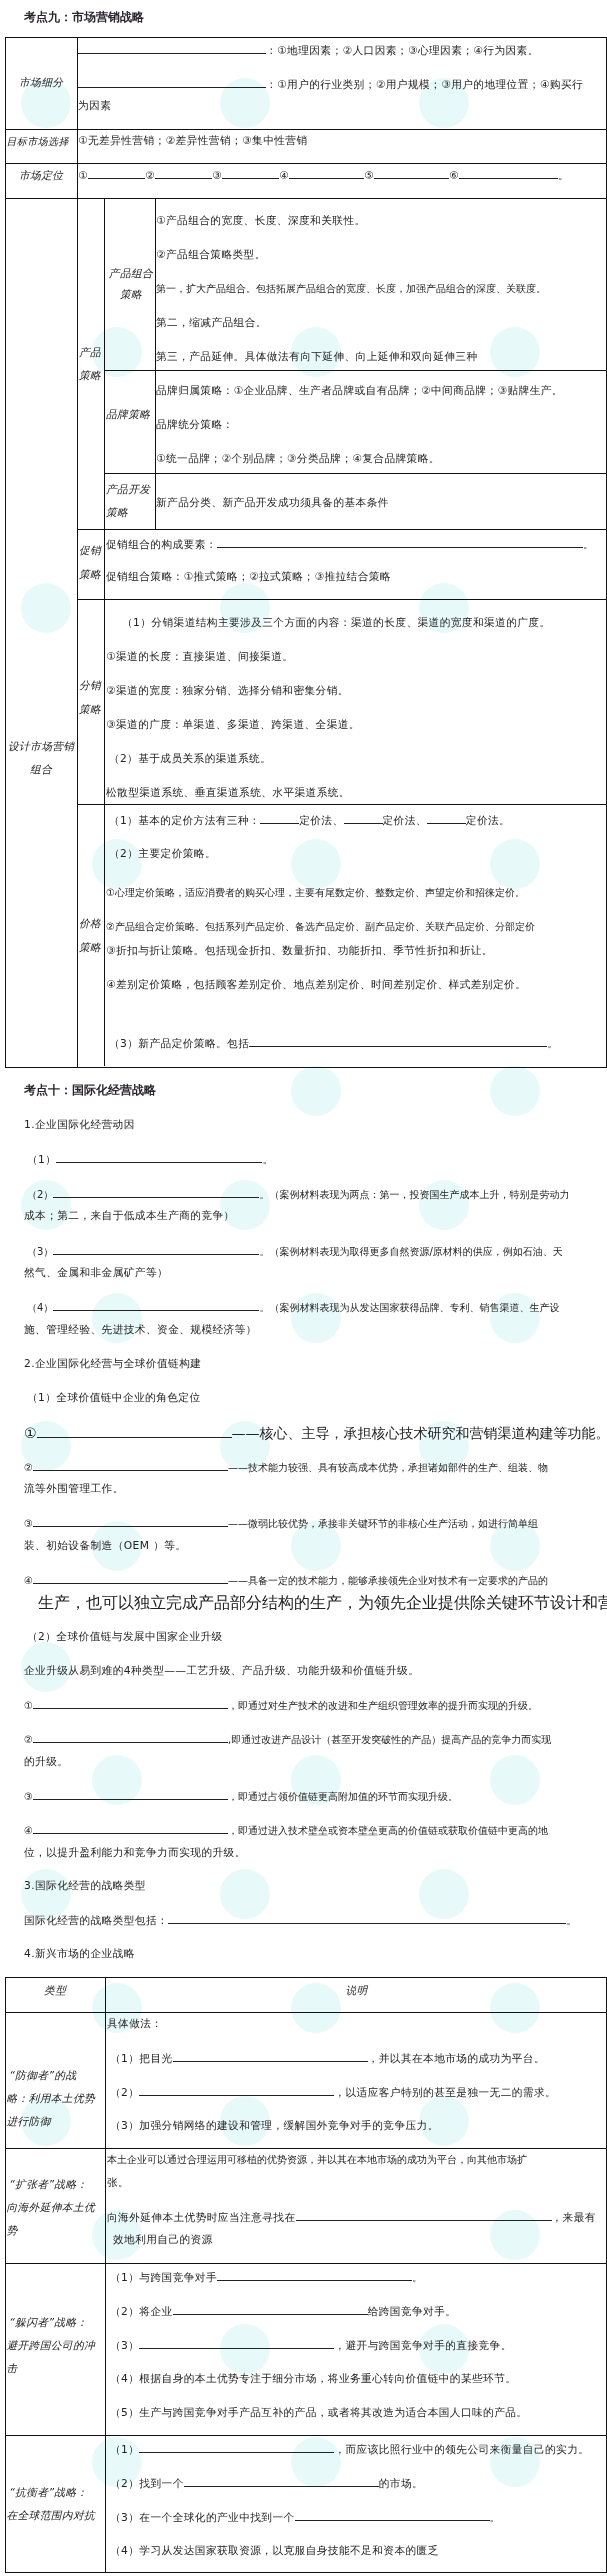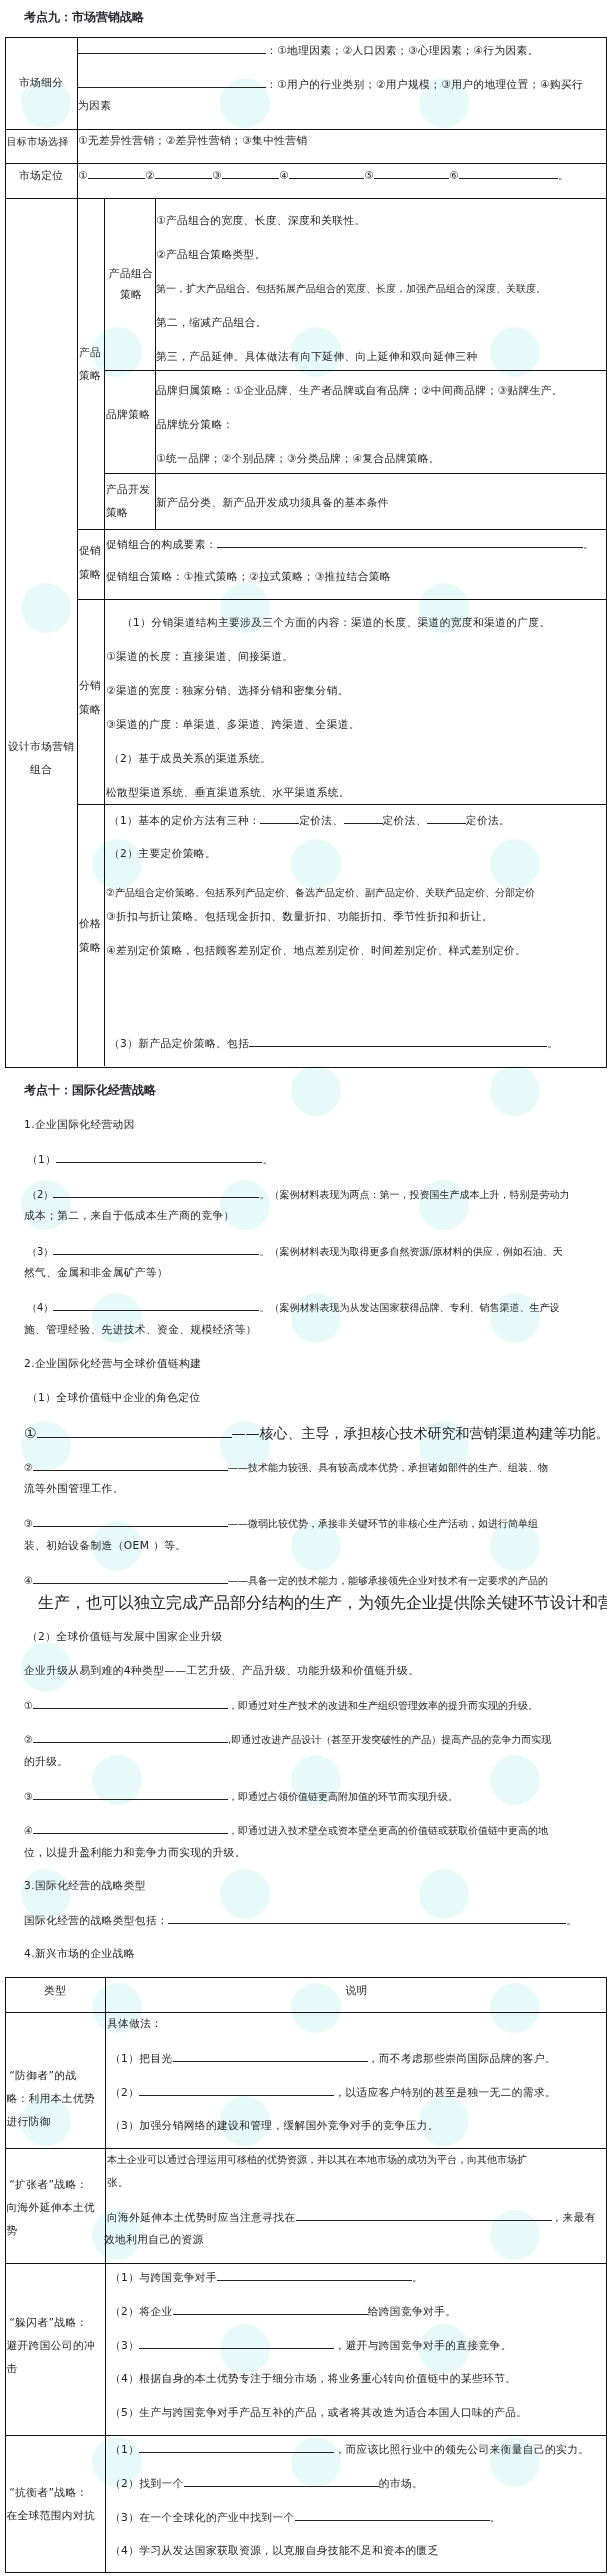--- a/index.html
+++ b/index.html
@@ -5,21 +5,21 @@
   html,body{margin:0;padding:0;background:#fff;}
   body{width:608px;height:2576px;position:relative;overflow:hidden;
        font-family:"DejaVu Sans","Liberation Sans",sans-serif;color:#222;}
   .abs{position:absolute;}
   .txt{font-size:10.7px;line-height:14px;white-space:nowrap;letter-spacing:0.4px;}
   .h{font-size:12px;font-weight:bold;color:#2a2630;}
   .blank{display:inline-block;border-bottom:1.1px solid #222;height:10px;vertical-align:baseline;}
   .line{position:absolute;background:#111;}
   .vcenter{display:flex;align-items:center;justify-content:center;text-align:center;}
   .wm{position:absolute;width:50px;height:50px;border-radius:50%;background:#d6f4f4;opacity:.55;pointer-events:none;}
-  .cell-label{font-size:10.7px;line-height:15.6px;letter-spacing:0.4px;}
+  .cell-label{font-size:10.7px;line-height:15.6px;letter-spacing:0.4px;font-style:italic;}
 </style>
 </head>
 <body>
 
 <div>
   <div class="wm" style="left:21px;top:78px"></div>
   <div class="wm" style="left:220px;top:78px"></div>
   <div class="wm" style="left:419px;top:78px"></div>
   <div class="wm" style="left:92px;top:327px"></div>
   <div class="wm" style="left:291px;top:327px"></div>
@@ -164,20 +164,21 @@
 
 <div class="abs cell-label" style="left:79px;top:912px;width:25.6px;line-height:24px">
   <div>价格</div>
   <div>策略</div>
 </div>
 <div class="abs txt" style="left:106px;top:813px">
   <span style="padding-left:2.8px">（1）基本的定价方法有三种：</span><span class="blank" style="width:39px"></span><span>定价法、</span><span class="blank" style="width:39px"></span><span>定价法、</span><span class="blank" style="width:39px"></span><span>定价法。</span>
 </div>
 <div class="abs txt" style="left:109px;top:847px">（2）主要定价策略。</div>
 <div class="abs txt" style="left:106px;top:881px;line-height:24px">
+  <div style="font-size:10px;letter-spacing:0;margin-bottom:10px">①心理定价策略，适应消费者的购买心理，主要有尾数定价、整数定价、声望定价和招徕定价。</div>
   <div style="font-size:10px;letter-spacing:0">②产品组合定价策略。包括系列产品定价、备选产品定价、副产品定价、关联产品定价、分部定价</div>
   <div style="margin-bottom:10px">③折扣与折让策略。包括现金折扣、数量折扣、功能折扣、季节性折扣和折让。</div>
   <div>④差别定价策略，包括顾客差别定价、地点差别定价、时间差别定价、样式差别定价。</div>
 </div>
 <div class="abs txt" style="left:109px;top:1036px">
   <span>（3）新产品定价策略。包括</span><span class="blank" style="width:298px"></span><span>。</span>
 </div>
 
 <div class="abs h" style="left:24px;top:1082px">考点十：国际化经营战略</div>
 
@@ -257,38 +258,38 @@
 <div class="abs cell-label" style="left:5.7px;top:1983px;width:99px;text-align:center">类型</div>
 <div class="abs cell-label" style="left:106px;top:1983px;width:501px;text-align:center">说明</div>
 
 <div class="abs cell-label" style="left:6.4px;top:2064px;width:99px;line-height:23px">
   <div style="padding-left:2.8px">“防御者”的战</div>
   <div>略：利用本土优势</div>
   <div>进行防御</div>
 </div>
 <div class="abs txt" style="left:107px;top:2017px">具体做法：</div>
 <div class="abs txt" style="left:110px;top:2051px">
-  <span>（1）把目光</span><span class="blank" style="width:195px"></span><span>，而不考虑那些崇尚国际品牌的客户。</span>
+  <span>（1）把目光</span><span class="blank" style="width:195px"></span><span>，并以其在本地市场的成功为平台。</span>
 </div>
 <div class="abs txt" style="left:110px;top:2085px">
   <span>（2）</span><span class="blank" style="width:195px"></span><span>，以适应客户特别的甚至是独一无二的需求。</span>
 </div>
 <div class="abs txt" style="left:110px;top:2119px">（3）加强分销网络的建设和管理，缓解国外竞争对手的竞争压力。</div>
 
 <div class="abs cell-label" style="left:6.4px;top:2173px;width:99px;line-height:23px">
   <div style="padding-left:2.8px">“扩张者”战略：</div>
   <div>向海外延伸本土优</div>
   <div>势</div>
 </div>
 <div class="abs txt" style="left:107px;top:2153px;font-size:10px;letter-spacing:0">本土企业可以通过合理运用可移植的优势资源，并以其在本地市场的成功为平台，向其他市场扩</div>
 <div class="abs txt" style="left:107px;top:2176px">张。</div>
 <div class="abs txt" style="left:107px;top:2210px">
   <span>向海外延伸本土优势时应当注意寻找在</span><span class="blank" style="width:256px"></span><span>，来最有</span>
 </div>
-<div class="abs txt" style="left:104px;top:2233px">效地利用自己的资源</div>
+<div class="abs txt" style="left:113px;top:2233px">效地利用自己的资源</div>
 
 <div class="abs cell-label" style="left:6.4px;top:2311px;width:99px;line-height:23px">
   <div style="padding-left:2.8px">“躲闪者”战略：</div>
   <div>避开跨国公司的冲</div>
   <div>击</div>
 </div>
 <div class="abs txt" style="left:110px;top:2270px">
   <span>（1）与跨国竞争对手</span><span class="blank" style="width:195px"></span><span>。</span>
 </div>
 <div class="abs txt" style="left:110px;top:2304px">

